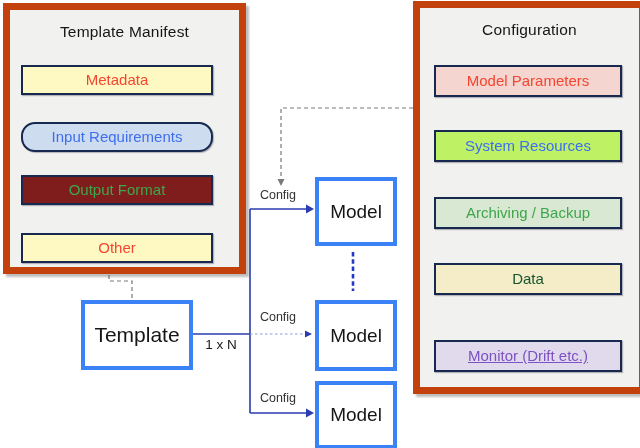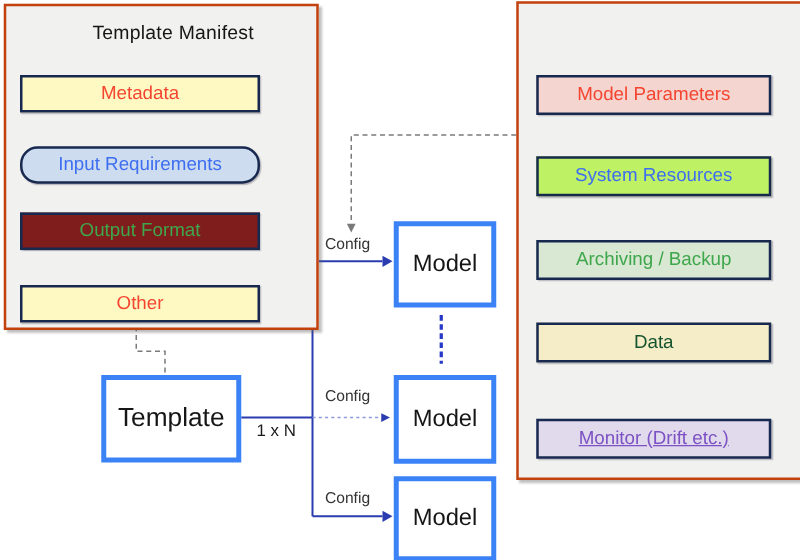--- a/index.html
+++ b/index.html
@@ -2,23 +2,22 @@
 <html><head>
 <meta charset="utf-8">
 <style>
   html,body{margin:0;padding:0;background:#fff;}
   .canvas{
     position:relative;width:640px;height:448px;background:#ffffff;
     font-family:"Liberation Sans", sans-serif;overflow:hidden;
   }
   .wires{position:absolute;left:0;top:0;width:640px;height:448px;pointer-events:none;}
   .panel{
-    position:absolute;background:#f1f1f0;border:2px solid #c2410c;
+    position:absolute;background:#f1f1f0;border:7px solid #c2410c;
     box-shadow:2.5px 2.5px 2px rgba(90,90,90,0.4);
-    padding-left:19px;
   }
   .panel-left{left:3px;top:3px;width:229px;height:257px;}
   .panel-right{left:413px;top:1px;width:219px;height:379px;}
   .panel-title{
     text-align:center;padding-top:13px;font-size:15.5px;color:#161616;letter-spacing:.2px;
   }
   .chip{
     position:absolute;border:2px solid #18294f;text-align:center;
     font-size:15px;box-shadow:1px 1px 1px rgba(60,60,80,0.35);
   }
@@ -70,20 +69,21 @@
 
   <div class="panel panel-left">
     <div class="panel-title">Template Manifest</div>
     <div class="chip l0" style="background-color: #fef9c3; color: rgb(244, 69, 48);">Metadata</div>
     <div class="chip l1" style="background-color: rgb(206, 220, 240); color: rgb(62, 110, 240);">Input Requirements</div>
     <div class="chip l2" style="background-color: #7f1d1d; color: rgb(62, 166, 75);">Output Format</div>
     <div class="chip l3" style="background-color: #fef9c3; color: rgb(244, 69, 48);">Other</div>
   </div>
 
   <div class="panel panel-right">
+    <div class="panel-title">Configuration</div>
     <div class="chip r0" style="background-color: rgb(244, 213, 207); color: rgb(244, 69, 48);">Model Parameters</div>
     <div class="chip r1" style="background-color: #bef264; color: rgb(62, 110, 240);">System Resources</div>
     <div class="chip r2" style="background-color: rgb(217, 232, 211); color: rgb(62, 166, 75);">Archiving / Backup</div>
     <div class="chip r3" style="background-color: rgb(244, 237, 200); color: #14532d; text-align: center;">Data</div>
     <div class="chip r4" style="background-color: rgb(225, 217, 236); color: rgb(124, 82, 196);">Monitor (Drift etc.)</div>
   </div>
 
   <div class="node node-template">Template</div>
   <div class="node node-model model-1">Model</div>
   <div class="node node-model model-2">Model</div>

